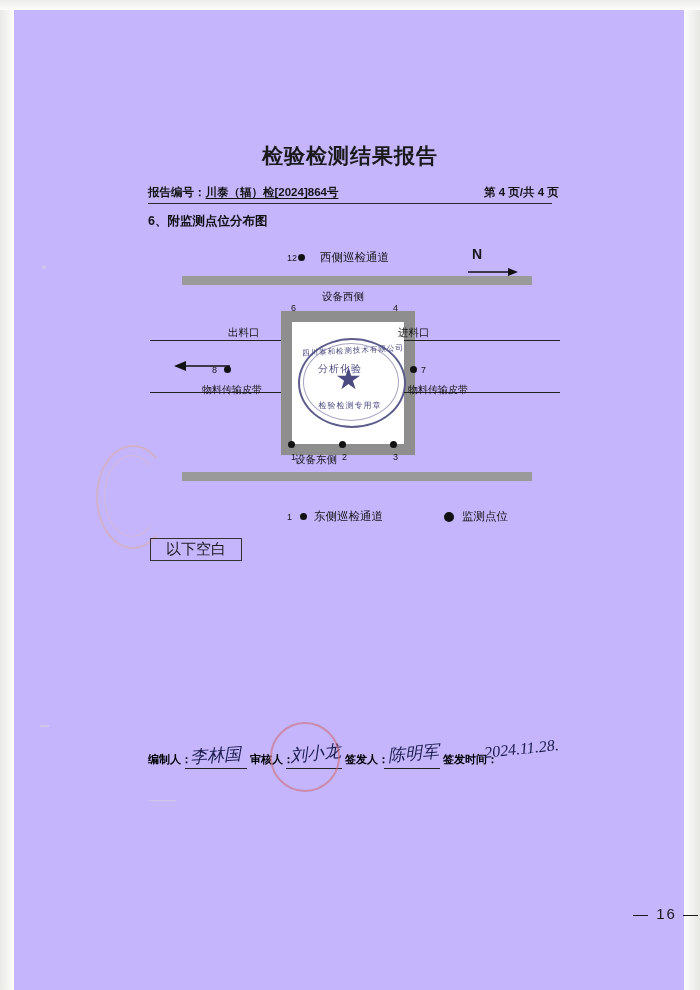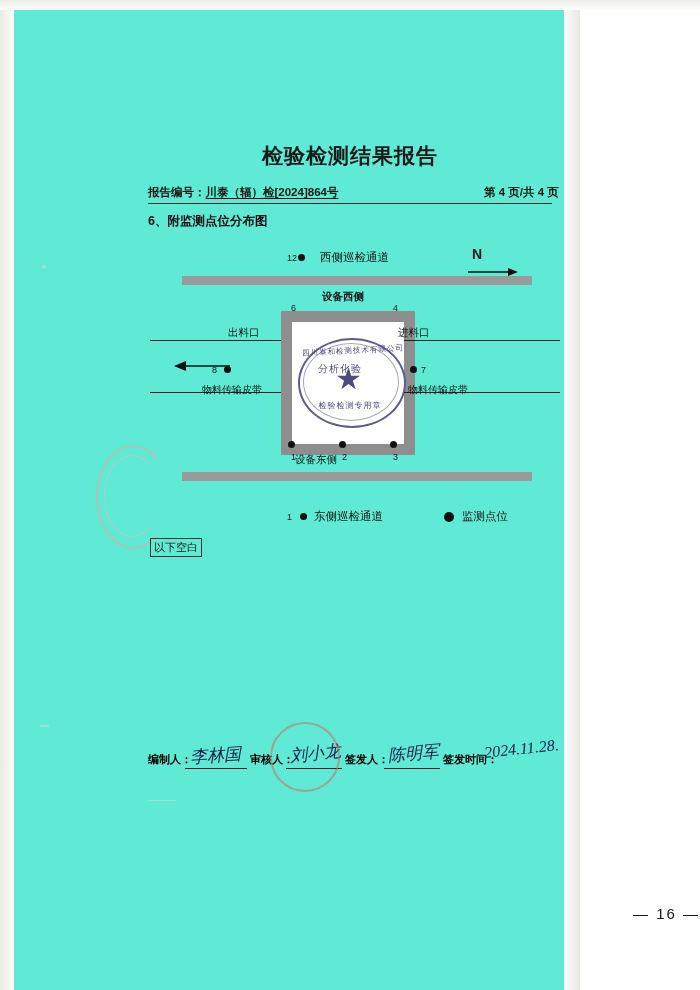--- a/index.html
+++ b/index.html
@@ -10,22 +10,22 @@
   body {
     width: 700px;
     height: 990px;
     position: relative;
     font-family: "Liberation Sans", sans-serif;
     overflow: hidden;
   }
   .page {
     position: absolute;
     left: 0; top: 0;
-    width: 580px; height: 990px;
-    background: #5eead4;
+    width: 700px; height: 990px;
+    background: #c4b5fd;
   }
   
   .scan-edge-left {
     position: absolute; left: 0; top: 0; width: 14px; height: 990px;
     background: linear-gradient(to right, #e9e9e6, #fdfdfb);
   }
   .scan-edge-right {
     position: absolute; right: 0; top: 0; width: 16px; height: 990px;
     background: linear-gradient(to left, #e6e6e3, #fdfdfb);
   }
@@ -147,22 +147,22 @@
   .legend-dot {
     position: absolute;
     width: 10px; height: 10px;
     border-radius: 50%;
     background: #111;
   }
   .blank-box {
     position: absolute;
     left: 150px; top: 538px;
     border: 1px solid #333;
-    padding: 1px 3px;
-    font-size: 11px;
+    padding: 1px 15px;
+    font-size: 15px;
     color: #1c1c1c;
   }
   .seal-arc {
     position: absolute;
     left: 96px; top: 445px;
     width: 70px; height: 100px;
     border: 2px solid #d9b0ae;
     border-radius: 50%;
     border-right-color: transparent;
     opacity: .65;
@@ -246,21 +246,21 @@
       <line x1="0" y1="6" x2="42" y2="6" stroke="#111" stroke-width="1.6"></line>
       <polygon points="50,6 40,2 40,10" fill="#111"></polygon>
     </svg>
 
     <div class="num" style="left:137px; top:13px;">12</div>
     <div class="dot" style="left:148px; top:14px;"></div>
     <div class="lbl" style="left:170px; top:10px; font-size:11.5px;">西侧巡检通道</div>
 
     <div class="band thick" style="left:32px; top:36px; width:350px;"></div>
 
-    <div class="lbl" style="left:172px; top:50px;font-weight:bold;">设备西侧</div>
+    <div class="lbl" style="left:172px; top:50px;">设备西侧</div>
 
     <div class="num" style="left:141px; top:63px;">6</div>
     <div class="dot" style="left:138px; top:73px;"></div>
     <div class="num" style="left:243px; top:63px;">4</div>
     <div class="dot" style="left:240px; top:73px;"></div>
 
     <div class="frame-outer" style="left:131px; top:71px; width:112px; height:122px;"></div>
 
     <div style="position:absolute; left:142px; top:82px; width:112px; height:122px; background:#ffffff;"></div>
 

